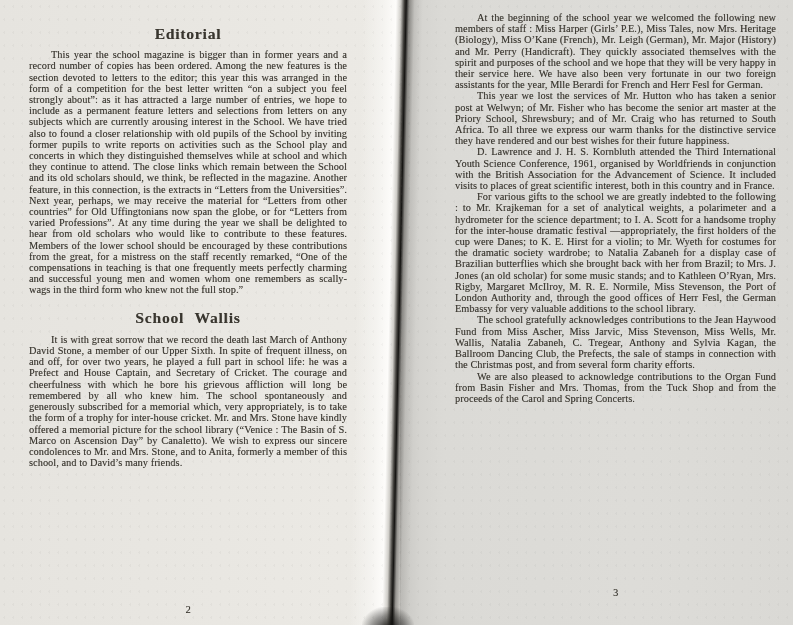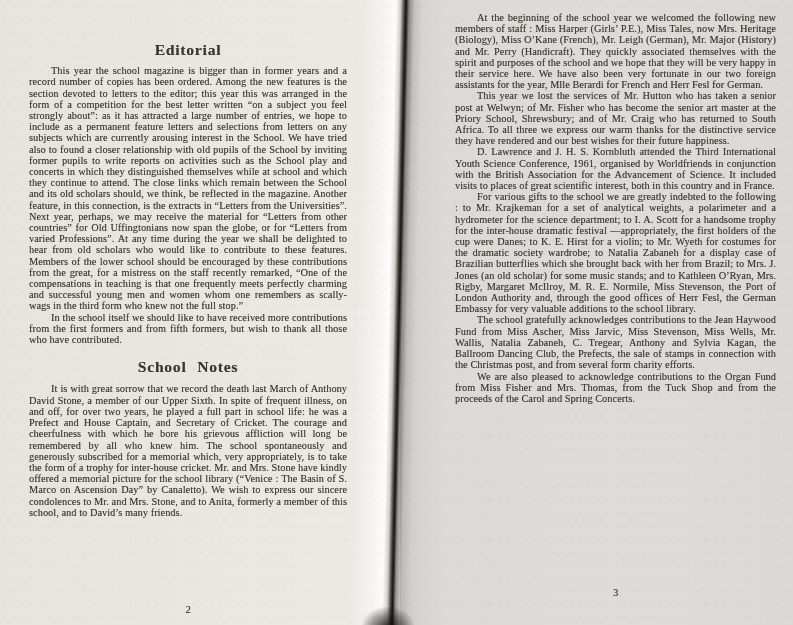--- a/index.html
+++ b/index.html
@@ -58,21 +58,21 @@
     background-position: 0 0, 4px 6px;
     opacity: .55;
   }
   .col {
     position: absolute;
     font-size: 10.2px;
     line-height: 11.2px;
     letter-spacing: 0.1px;
     text-shadow: 0.3px 0.3px 0.5px rgba(57,54,47,0.45);
   }
-  .col-left { left: 29px; top: 44px; width: 318px; }
+  .col-left { left: 29px; top: 28px; width: 318px; }
   .col-right { left: 55px; top: 12px; width: 321px; }
   .title {
     font-size: 15.5px;
     font-weight: bold;
     text-align: center;
     letter-spacing: 0.8px;
     margin: 0 0 10px 0;
   }
   .title2 { margin: 16px 0 11px 0; word-spacing: 6px; }
   .para {
@@ -98,35 +98,34 @@
 </style>
 </head>
 <body>
 
 <div class="scan">
 
   <div class="page page-left">
     <div class="col col-left">
       <h1 class="title">Editorial</h1>
       <p class="para">This year the school magazine is bigger than in former years and a record number of copies has been ordered.  Among the new features is the section devoted to letters to the editor; this year this was arranged in the form of a competition for the best letter written “on a subject you feel strongly about”: as it has attracted a large number of entries, we hope to include as a permanent feature letters and selections from letters on any subjects which are currently arousing interest in the School.  We have tried also to found a closer relationship with old pupils of the School by inviting former pupils to write reports on activities such as the School play and concerts in which they distinguished themselves while at school and which they continue to attend.  The close links which remain between the School and its old scholars should, we think, be reflected in the magazine.  Another feature, in this connection, is the extracts in “Letters from the Universities”.  Next year, perhaps, we may receive the material for “Letters from other countries” for Old Uffingtonians now span the globe, or for “Letters from varied Professions”.  At any time during the year we shall be delighted to hear from old scholars who would like to contribute to these features.  Members of the lower school should be encouraged by these contributions from the great, for a mistress on the staff recently remarked, “One of the compensations in teaching is that one frequently meets perfectly charming and successful young men and women whom one remembers as scally-wags in the third form who knew not the full stop.”</p>
-      <p class="para">In the school itself we should like to have received more contributions from the first formers and from fifth formers, but wish to thank all those who have contributed.</p>
-      <h1 class="title title2">School Notes</h1>
+      <h1 class="title title2">School Wallis</h1>
       <p class="para">It is with great sorrow that we record the death last March of Anthony David Stone, a member of our Upper Sixth.  In spite of frequent illness, on and off, for over two years, he played a full part in school life: he was a Prefect and House Captain, and Secretary of Cricket.  The courage and cheerfulness with which he bore his grievous affliction will long be remembered by all who knew him.  The school spontaneously and generously subscribed for a memorial which, very appropriately, is to take the form of a trophy for inter-house cricket.  Mr. and Mrs. Stone have kindly offered a memorial picture for the school library (“Venice : The Basin of S. Marco on Ascension Day” by Canaletto).  We wish to express our sincere condolences to Mr. and Mrs. Stone, and to Anita, formerly a member of this school, and to David’s many friends.</p>
     </div>
     <div class="pageno pageno-left">2</div>
   </div>
 
   <div class="page page-right">
     <div class="col col-right">
       <p class="para">At the beginning of the school year we welcomed the following new members of staff : Miss Harper (Girls’ P.E.), Miss Tales, now Mrs. Heritage (Biology), Miss O’Kane (French), Mr. Leigh (German), Mr. Major (History) and Mr. Perry (Handicraft).  They quickly associated themselves with the spirit and purposes of the school and we hope that they will be very happy in their service here.  We have also been very fortunate in our two foreign assistants for the year, Mlle Berardi for French and Herr Fesl for German.</p>
       <p class="para">This year we lost the services of Mr. Hutton who has taken a senior post at Welwyn; of Mr. Fisher who has become the senior art master at the Priory School, Shrewsbury; and of Mr. Craig who has returned to South Africa.  To all three we express our warm thanks for the distinctive service they have rendered and our best wishes for their future happiness.</p>
       <p class="para">D. Lawrence and J. H. S. Kornbluth attended the Third International Youth Science Conference, 1961, organised by Worldfriends in conjunction with the British Association for the Advancement of Science.  It included visits to places of great scientific interest, both in this country and in France.</p>
       <p class="para">For various gifts to the school we are greatly indebted to the following : to Mr. Krajkeman for a set of analytical weights, a polarimeter and a hydrometer for the science department; to I. A. Scott for a handsome trophy for the inter-house dramatic festival —appropriately, the first holders of the cup were Danes; to K. E. Hirst for a violin; to Mr. Wyeth for costumes for the dramatic society wardrobe; to Natalia Zabaneh for a display case of Brazilian butterflies which she brought back with her from Brazil; to Mrs. J. Jones (an old scholar) for some music stands; and to Kathleen O’Ryan, Mrs. Rigby, Margaret McIlroy, M. R. E. Normile, Miss Stevenson, the Port of London Authority and, through the good offices of Herr Fesl, the German Embassy for very valuable additions to the school library.</p>
       <p class="para">The school gratefully acknowledges contributions to the Jean Haywood Fund from Miss Ascher, Miss Jarvic, Miss Stevenson, Miss Wells, Mr. Wallis, Natalia Zabaneh, C. Tregear, Anthony and Sylvia Kagan, the Ballroom Dancing Club, the Prefects, the sale of stamps in connection with the Christmas post, and from several form charity efforts.</p>
-      <p class="para">We are also pleased to acknowledge contributions to the Organ Fund from Miss Fisher and Mrs. Thomas, from the Tuck Shop and from the proceeds of the Carol and Spring Concerts.</p>
+      <p class="para">We are also pleased to acknowledge contributions to the Organ Fund from Basin Fisher and Mrs. Thomas, from the Tuck Shop and from the proceeds of the Carol and Spring Concerts.</p>
     </div>
     <div class="pageno pageno-right">3</div>
   </div>
 
   <div class="spine"></div>
   <div class="spine-foot"></div>
 
 </div>
 
 </body></html>

